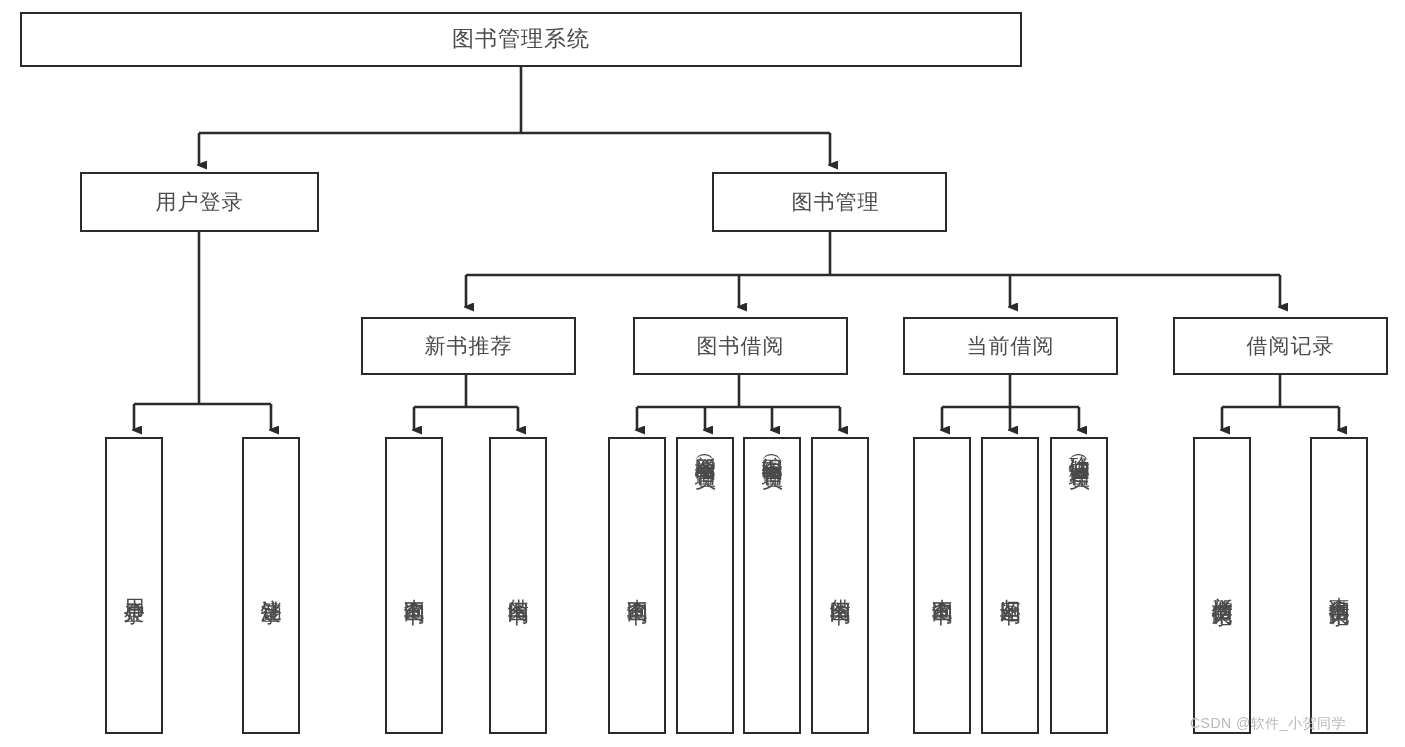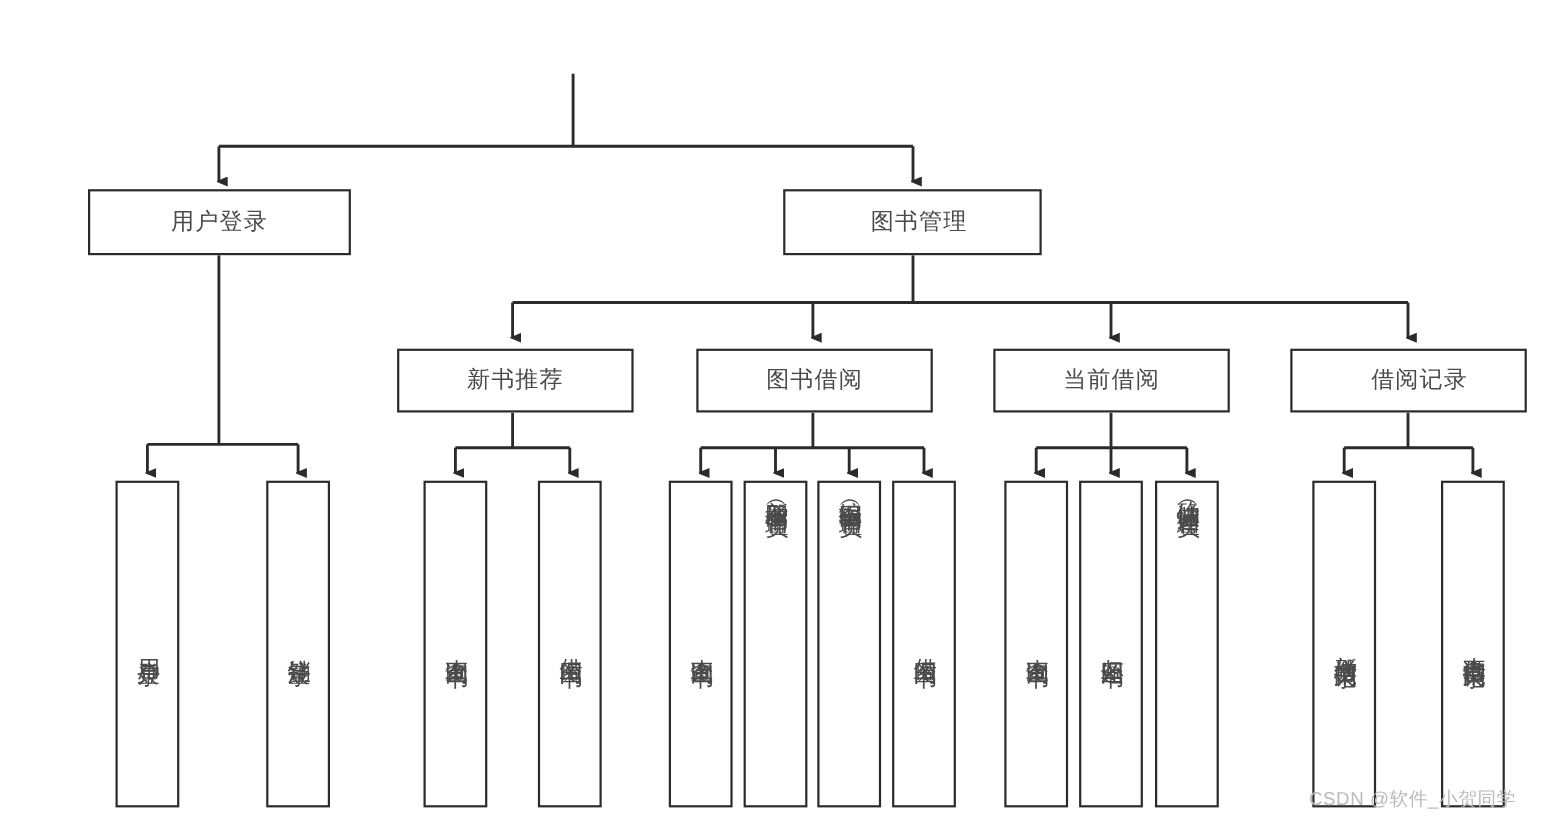--- a/index.html
+++ b/index.html
@@ -60,21 +60,21 @@
     line-height: 1.35;
     letter-spacing: 2px;
     color: #4a4a4a;
     white-space: nowrap;
   }
   .node.v.mid {
     align-items: center;
   }
   .watermark {
     position: absolute;
-    font-size: 17px;
+    font-size: 14px;
     color: #b9b9b9;
     white-space: nowrap;
     letter-spacing: 0.5px;
   }
 </style>
 </head>
 <body>
 
 <div id="canvas">
 
@@ -121,20 +121,23 @@
       <path d="M1010,407 L1010,430" marker-end="url(#arrow)"></path>
       <path d="M1079,407 L1079,430" marker-end="url(#arrow)"></path>
 
       <path d="M1280,375 L1280,407"></path>
       <path d="M1222,407 L1339,407"></path>
       <path d="M1222,407 L1222,430" marker-end="url(#arrow)"></path>
       <path d="M1339,407 L1339,430" marker-end="url(#arrow)"></path>
     </g>
   </svg>
 
+  <div class="node h root" style="left:20px; top:12px; width:1002px; height:55px;">
+    <span class="label">图书管理系统</span>
+  </div>
 
   <div class="node h" style="left:80px; top:172px; width:239px; height:60px;">
     <span class="label">用户登录</span>
   </div>
 
   <div class="node h" style="left:712px; top:172px; width:235px; height:60px;padding-left:12px;">
     <span class="label">图书管理</span>
   </div>
 
   <div class="node h" style="left:361px; top:317px; width:215px; height:58px;">

